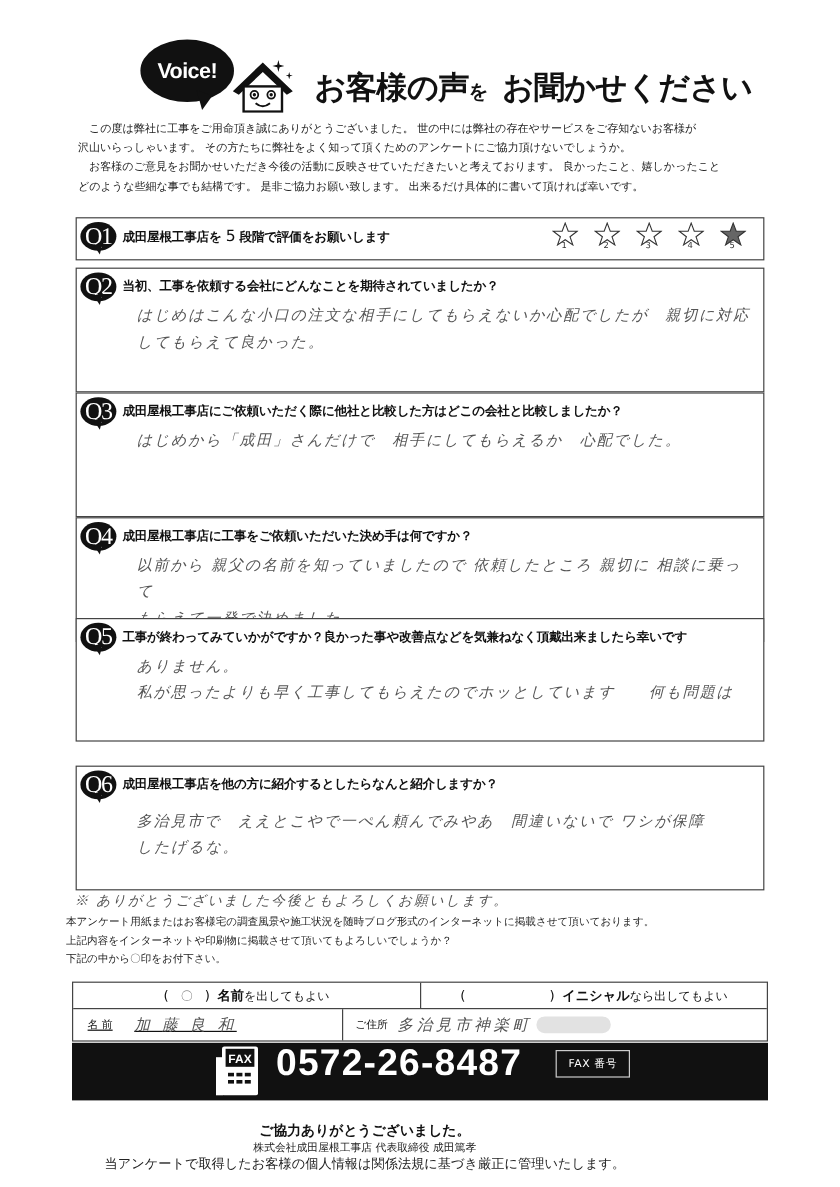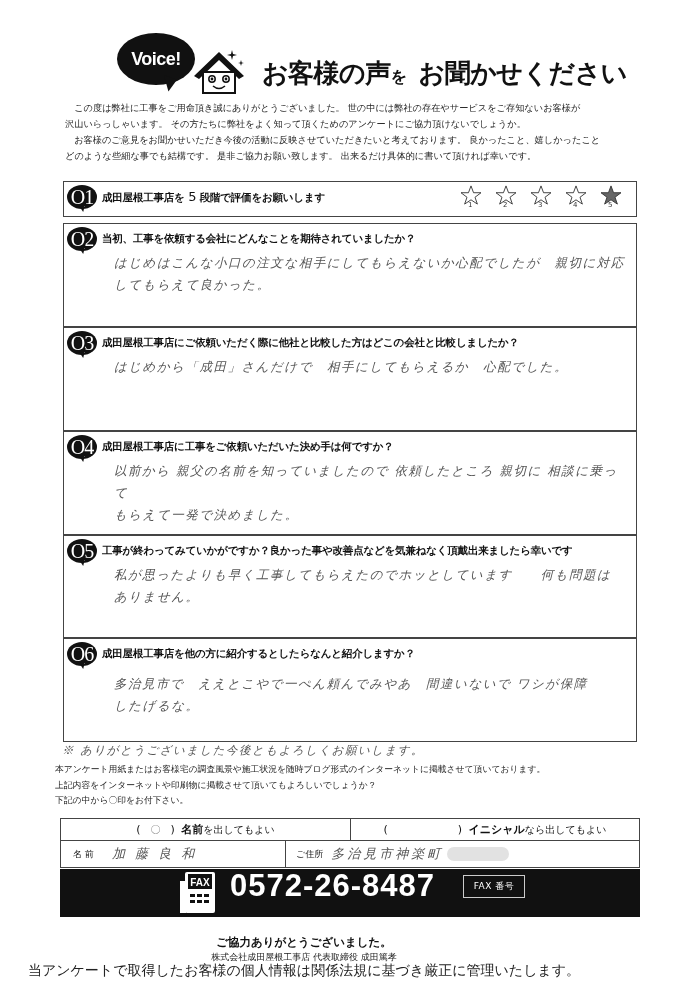--- a/index.html
+++ b/index.html
@@ -36,35 +36,35 @@
 
   .consent { position: absolute; left: 60px; top: 818px; width: 580px; border: 1.5px solid #444; }
   .crow { display: flex; height: 22px; border-bottom: 1.2px solid #444; }
   .crow:last-child { border-bottom: none; }
   .ccell { display: flex; align-items: center; font-size: 10px; }
   .c-left { width: 290px; border-right: 1.2px solid #444; justify-content: center; }
   .c-right { flex: 1; justify-content: center; }
   .paren { font-size: 11px; }
   .mark { display: inline-block; width: 30px; text-align: center; font-size: 10px; color: #555; }
   .strong { font-weight: bold; font-size: 11px; }
-  .n-left { width: 225px; border-right: 1.2px solid #444; padding-left: 12px; }
+  .n-left { width: 225px; border-right: 1.2px solid #444; padding-left: 12px; text-decoration: underline; }
   .n-right { flex: 1; padding-left: 10px; align-items: center; }
   .label { font-size: 9px; margin-right: 18px; }
   .hw { font-family: "DejaVu Serif", serif; font-style: italic; color: #555; font-size: 13px; letter-spacing: 3px; }
   .blur { display: inline-block; width: 62px; height: 14px; background: #e2e2e2; border-radius: 7px; margin-left: 4px; }
 
   .faxbar { position: absolute; left: 60px; top: 869px; width: 580px; height: 48px; background: #111; }
   .fax-icon { position: absolute; left: 120px; top: 0px; width: 36px; height: 44px; }
   .fax-num { position: absolute; left: 170px; top: -1px; color: #fff; font-family: "Liberation Sans", sans-serif; font-weight: bold; font-size: 31px; letter-spacing: 1px; }
   .fax-tag { position: absolute; left: 403px; top: 6px; width: 62px; height: 23px; border: 1.2px solid #ccc; color: #fff; font-size: 9px; display: flex; align-items: center; justify-content: center; letter-spacing: 0.5px; }
 
   .footer { position: absolute; left: 0; top: 934px; width: 608px; text-align: center; }
   .thanks { font-size: 11.5px; font-weight: bold; line-height: 16px; }
   .company { font-size: 9px; line-height: 14px; color: #222; }
-  .privacy { font-size: 14px; line-height: 12px; color: #222; }
+  .privacy { font-size: 11px; line-height: 12px; color: #222; }
 </style>
 </head>
 <body>
 
 <div class="header">
   <div class="voice-bubble">
     <span>Voice!</span>
   </div>
   <svg class="house" viewBox="0 0 54 46">
     <polygon points="27,4 2,28 7,31 27,12 47,31 52,28" fill="#111"></polygon>
@@ -155,28 +155,28 @@
   <div class="qhead">
     <div class="qbadge">Q4</div>
     <div class="qtext">成田屋根工事店に工事をご依頼いただいた決め手は何ですか？</div>
   </div>
   <div class="answer">
     <div>以前から 親父の名前を知っていましたので 依頼したところ 親切に 相談に乗って</div>
     <div>もらえて一発で決めました。</div>
   </div>
 </div>
 
-<div class="qbox" style="top:535px;height:103px;">
+<div class="qbox" style="top:515px;height:103px;">
   <div class="qhead">
     <div class="qbadge">Q5</div>
     <div class="qtext">工事が終わってみていかがですか？良かった事や改善点などを気兼ねなく頂戴出来ましたら幸いです</div>
   </div>
   <div class="answer">
+    <div>ありません。</div>
     <div>私が思ったよりも早く工事してもらえたのでホッとしています　　何も問題は</div>
-    <div>ありません。</div>
   </div>
 </div>
 
 <div class="qbox" style="top:638px;height:104px;">
   <div class="qhead">
     <div class="qbadge">Q6</div>
     <div class="qtext">成田屋根工事店を他の方に紹介するとしたらなんと紹介しますか？</div>
   </div>
   <div class="answer" style="top:34px;">
     <div>多治見市で　ええとこやで一ぺん頼んでみやあ　間違いないで ワシが保障</div>

